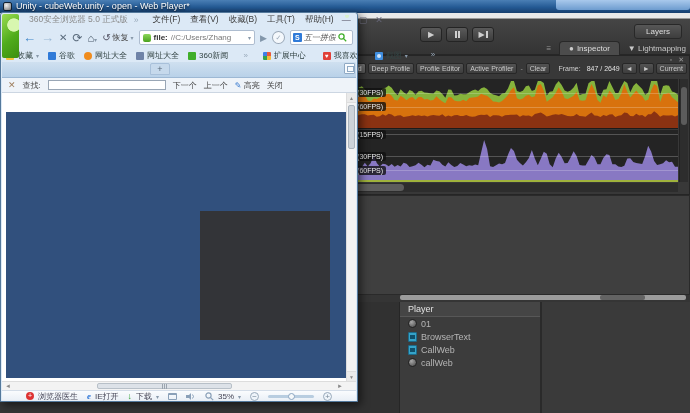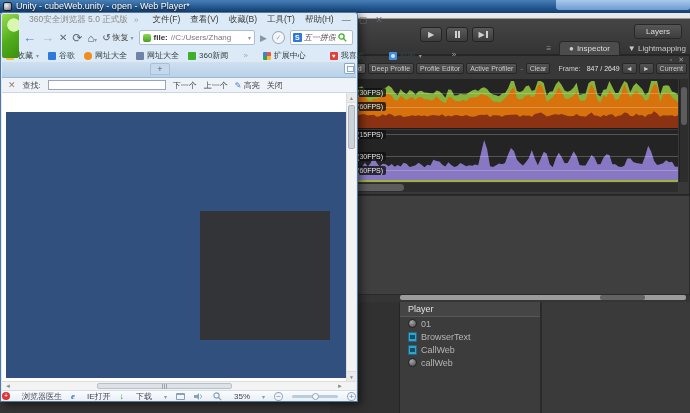--- a/index.html
+++ b/index.html
@@ -124,21 +124,21 @@
   .bi { width:8px; height:8px; border-radius:1px; flex:none; }
   .bi.folder { background:#f5c13d; }
   .bi.blue { background:#2f7ad8; }
   .bi.orange { background:#f08c1e; border-radius:50%; }
   .bi.slate { background:#6f83a8; }
   .bi.green { background:#3fae2a; }
   .bi.puzzle { background:conic-gradient(#e8593c 0 25%,#f5b93d 0 50%,#35a24c 0 75%,#3f7ee8 0); }
   .bi.heart { background:#e04038; color:#fff; font-size:6px; line-height:8px; text-align:center; }
   .bi.cam { background:#3f8ee0; position:relative; }
   .bi.cam::after { content:""; position:absolute; left:2px; top:2px; width:4px; height:4px; border-radius:50%; background:#cfe4fa; }
-  .bm-right { margin-left:auto; display:flex; gap:24px; }
+  .bm-right { margin-left:auto; display:flex; gap:17px; }
 
   .b-tabs { position:absolute; left:1px; right:1px; top:49px; height:16px;
     background:linear-gradient(#cfe0f0,#b9d1e8); border-bottom:1px solid #9db8d4; }
   .tab { position:absolute; left:3px; bottom:0; width:140px; height:16px;
     background:linear-gradient(#fefefe,#eef5fb); border:1px solid #9db8d4; border-bottom:none;
     border-radius:3px 3px 0 0; display:flex; align-items:center; gap:4px; padding:0 4px; font-size:8px; color:#333; }
   .tab .ttl { flex:1; overflow:hidden; white-space:nowrap; }
   .tab .cls { color:#999; font-size:7px; }
   .newtab { position:absolute; left:148px; bottom:2px; width:20px; height:12px; background:#c6d9ec;
     border:1px solid #a8c0da; border-radius:2px 2px 0 0; color:#567; font-size:9px; line-height:10px; text-align:center; }
@@ -168,21 +168,21 @@
   .b-hscroll { position:absolute; left:1px; right:1px; top:368px; height:9px; background:#f3f3f3; border-top:1px solid #ddd; }
   .h-left,.h-right { position:absolute; top:0; font-size:6px; color:#888; line-height:9px; }
   .h-left { left:3px; } .h-right { right:13px; }
   .h-thumb { position:absolute; left:95px; width:135px; top:1px; bottom:1px; background:#dde2e8;
     border:1px solid #b8c0c8; border-radius:2px; display:flex; align-items:center; justify-content:center; gap:1px; }
   .grip { width:1px; height:5px; background:#9aa4ae; }
 
   .b-status { position:absolute; left:1px; right:1px; top:377px; height:11px;
     background:linear-gradient(#fafcfe,#e9eff6); border-top:1px solid #d4dde8; display:flex;
     align-items:center; justify-content:center; gap:9px; font-size:8px; color:#445; white-space:nowrap; }
-  .st { display:flex; align-items:center; gap:12px; }
+  .st { display:flex; align-items:center; gap:4px; }
   .doc-ico { width:8px; height:8px; border-radius:50%; background:#d33; color:#fff; font-size:7px; line-height:8px; text-align:center; }
   .ie-ico { font-family:"Liberation Serif",serif; font-style:italic; font-weight:bold; color:#2d76d8; font-size:9px; }
   .dl-ico { color:#2fa32f; font-weight:bold; font-size:9px; }
   .win-ico { width:9px; height:7px; border:1px solid #8aa0b8; border-top:2px solid #8aa0b8; border-radius:1px; }
   .zoom-circle { width:9px; height:9px; border-radius:50%; border:1px solid #9ab; color:#789; font-size:8px;
     line-height:7px; text-align:center; background:#eef4fa; }
   .slider { width:46px; height:3px; background:#b8cde0; border-radius:2px; position:relative; }
   .slider .knob { position:absolute; left:20px; top:-2px; width:7px; height:7px; border-radius:50%;
     background:#f5f8fa; border:1px solid #8aa4c0; }
 </style>

